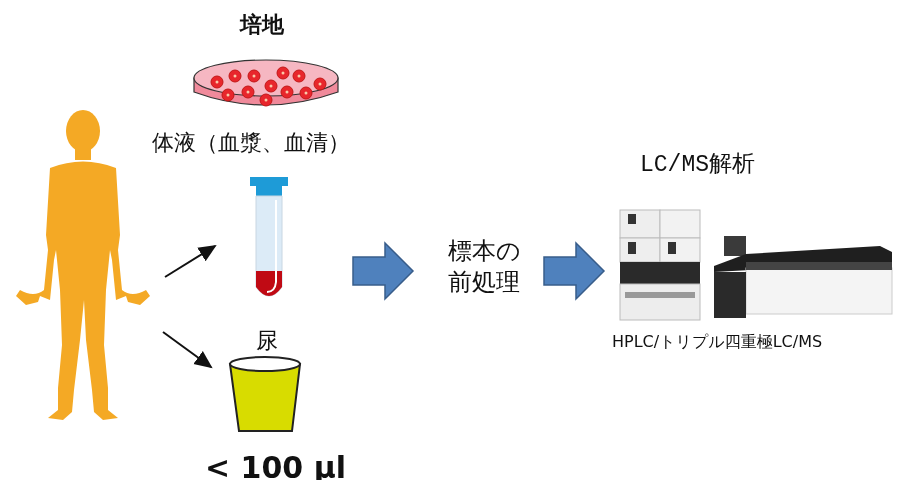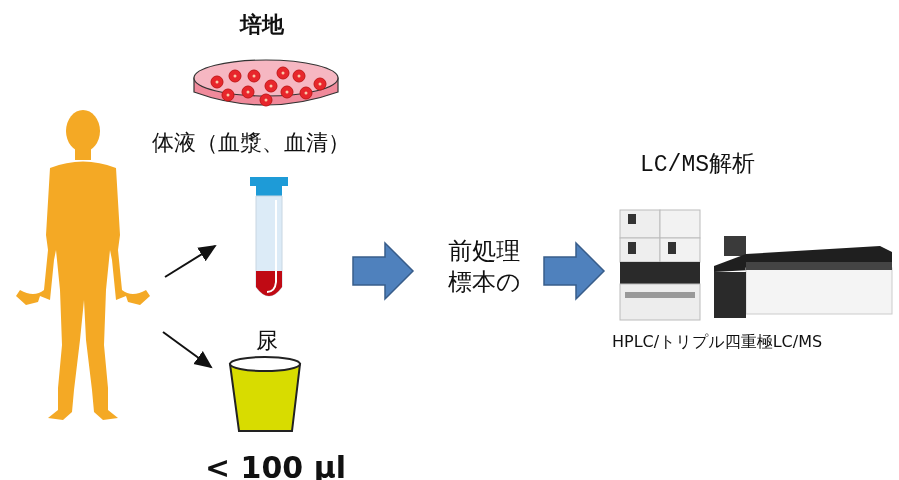--- a/index.html
+++ b/index.html
@@ -1,17 +1,17 @@
 <!DOCTYPE html>
 <html><head>
 <meta charset="utf-8">
 <style>
   html,body{margin:0;padding:0;background:#fff;}
   body{width:899px;height:480px;position:relative;overflow:hidden;font-family:"DejaVu Sans","Liberation Sans",sans-serif;color:#111;}
-  .abs{position:absolute;text-align:center;}
+  .abs{position:absolute;}
   .lbl{font-size:22px;white-space:nowrap;}
   #culture-label{left:240px;top:10px;font-weight:bold;}
   #fluid-label{left:152px;top:128px;}
   #urine-label{left:256px;top:326px;}
   #volume-label{left:205px;top:450px;font-weight:bold;font-size:30px;}
   #pretreat-label{left:448px;top:236px;font-size:24px;line-height:31px;}
   #lcms-label{left:640px;top:148px;font-size:23px;font-family:Liberation Mono, monospace;}
   #instrument-label{left:612px;top:332px;font-size:16px;}
   svg{position:absolute;left:0;top:0;}
 </style>
@@ -100,17 +100,17 @@
     <rect x="714" y="272" width="32" height="46" fill="#2A2A2A"></rect>
     <rect x="746" y="262" width="146" height="8" fill="#444"></rect>
   </g>
 </svg>
 
 <div id="culture-label" class="abs lbl">培地</div>
 <div id="fluid-label" class="abs lbl">体液（血漿、血清）</div>
 <div id="urine-label" class="abs lbl">尿</div>
 <div id="volume-label" class="abs lbl">&lt; 100 µl</div>
 <div id="pretreat-label" class="abs lbl">
+  <div>標本の</div>
   <div>前処理</div>
-  <div>標本の</div>
 </div>
 <div id="lcms-label" class="abs lbl">LC/MS解析</div>
 <div id="instrument-label" class="abs lbl">HPLC/トリプル四重極LC/MS</div>
 
 </body></html>

